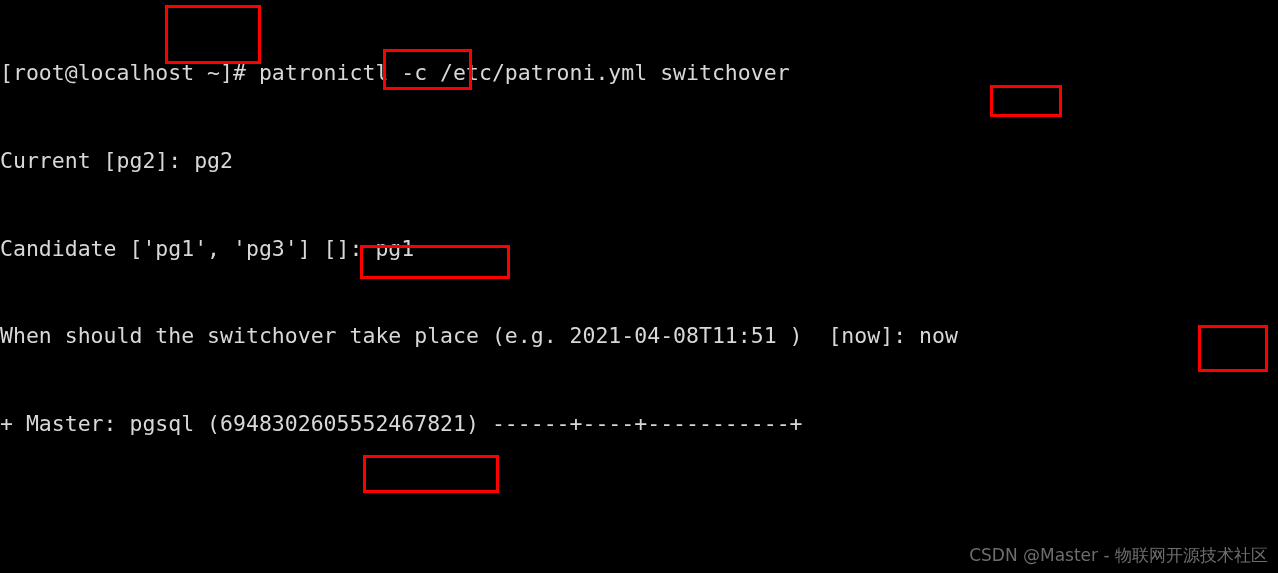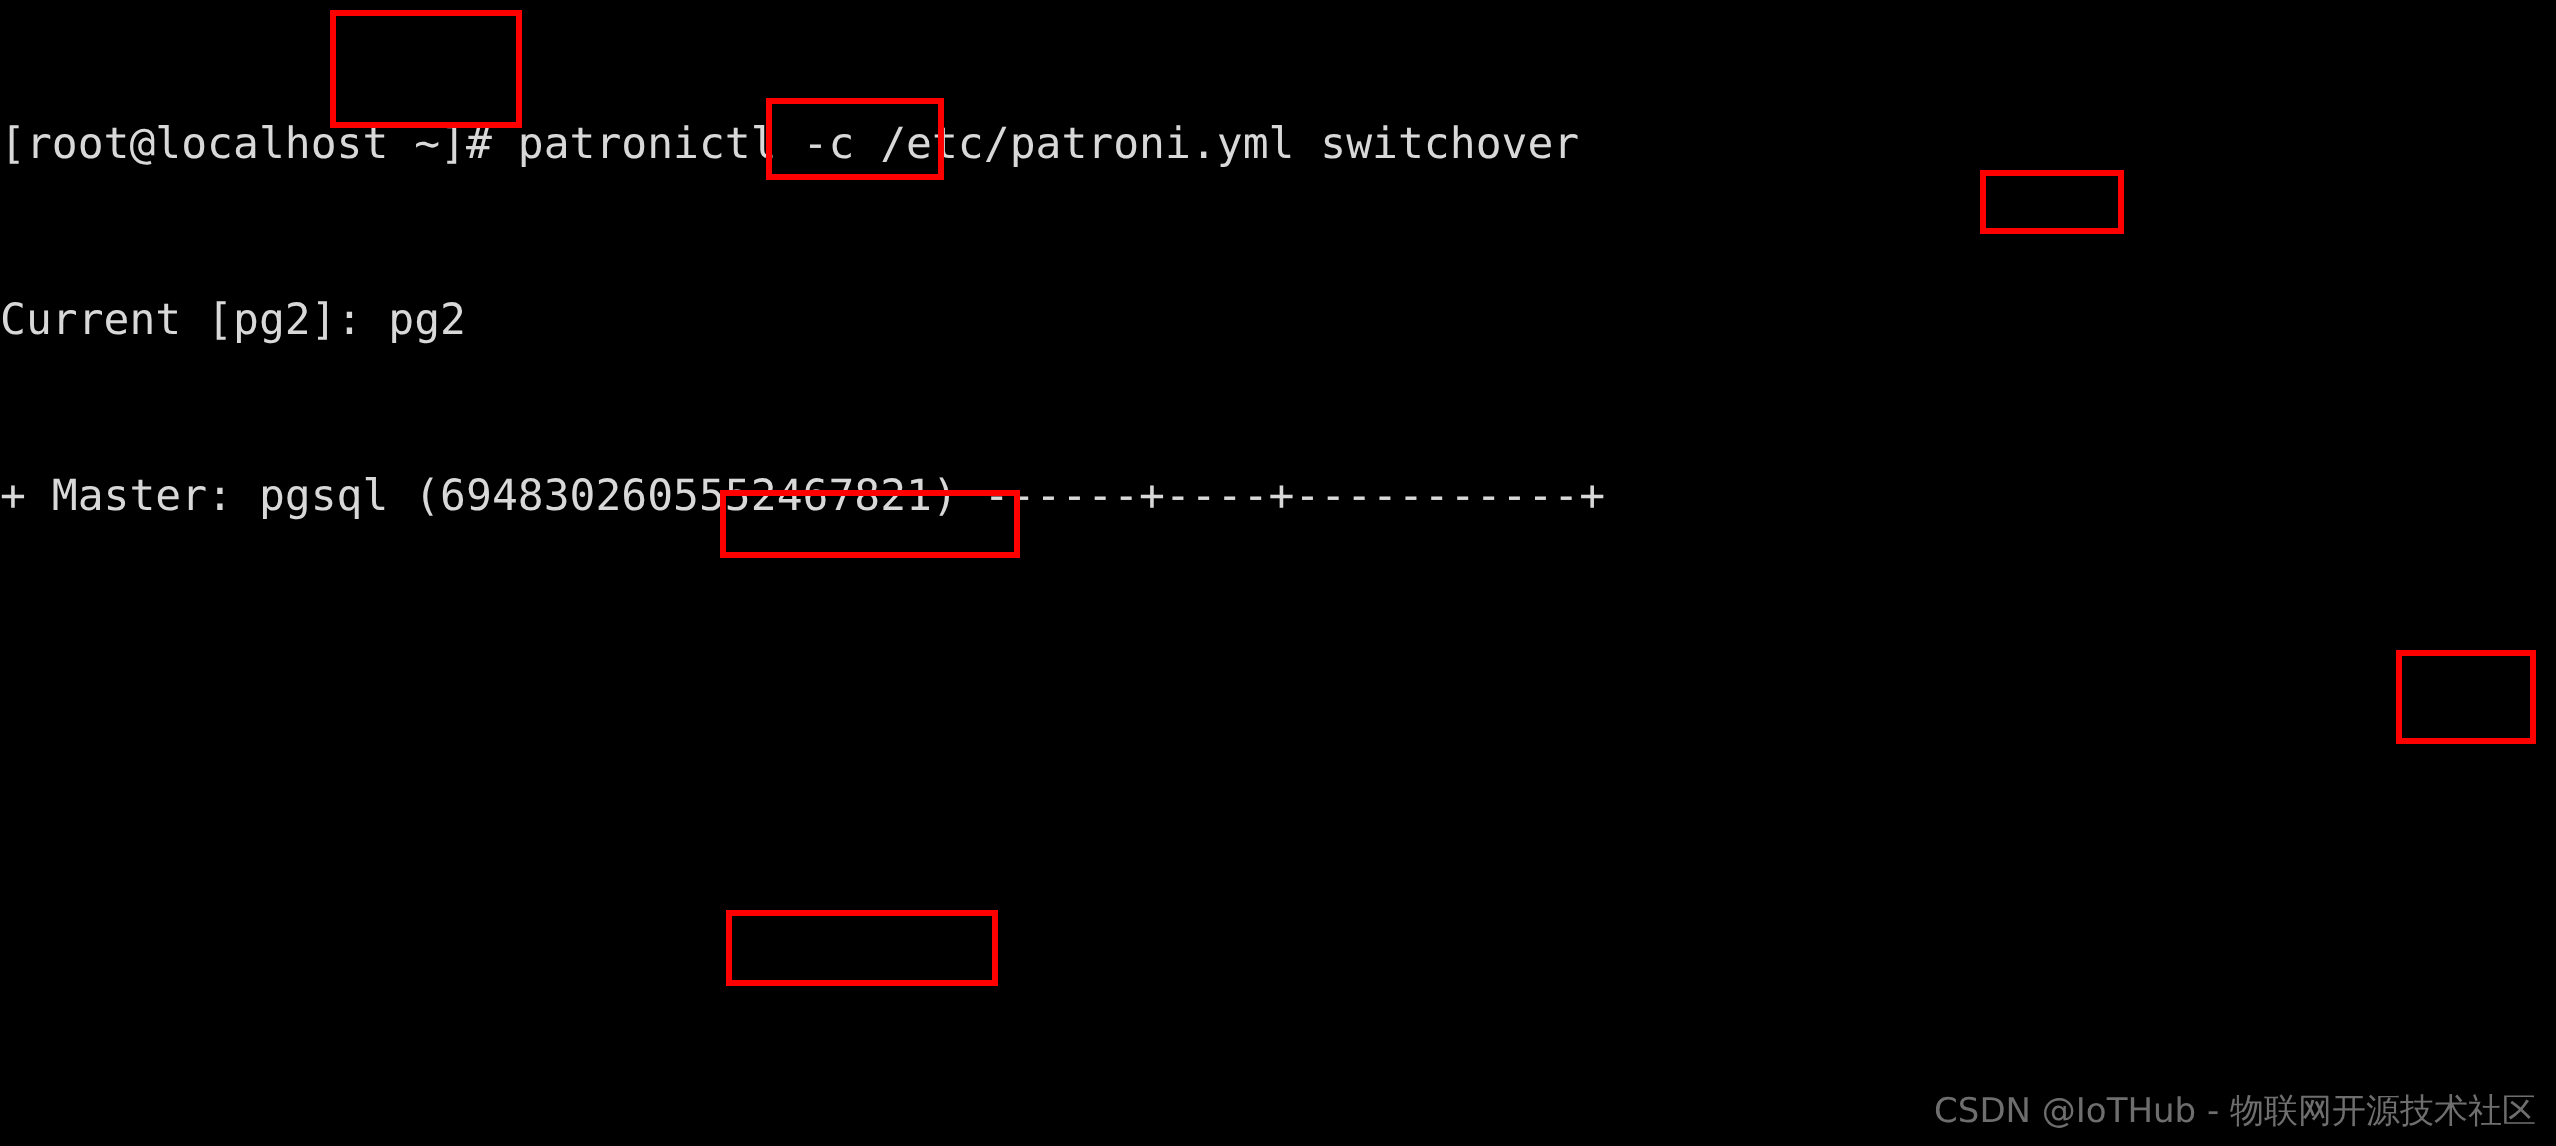--- a/index.html
+++ b/index.html
@@ -50,20 +50,22 @@
   }
 </style>
 </head>
 <body>
 
 <div id="terminal">
 
   <div class="screen">
     <div class="line">[root@localhost ~]# patronictl -c /etc/patroni.yml switchover</div>
     <div class="line">Current [pg2]: pg2</div>
+    <div class="line">Candidate ['pg1', 'pg3'] []: pg1</div>
+    <div class="line">When should the switchover take place (e.g. 2021-04-08T11:51 )  [now]: now</div>
     <div class="line">+ Master: pgsql (6948302605552467821) ------+----+-----------+</div>
     
     
     
     
     
     
     
     
     
@@ -75,15 +77,15 @@
     
   </div>
 
   <div class="hl-box" style="left: 165px; top: 5px; width: 96px; height: 59px; border-color: rgb(255, 0, 0);"></div>
   <div class="hl-box" style="left: 383px; top: 49px; width: 89px; height: 41px; border-color: rgb(255, 0, 0);"></div>
   <div class="hl-box" style="left: 990px; top: 85px; width: 72px; height: 32px; border-color: rgb(255, 0, 0);"></div>
   <div class="hl-box" style="left: 360px; top: 245px; width: 150px; height: 34px; border-color: rgb(255, 0, 0);"></div>
   <div class="hl-box" style="left: 1198px; top: 325px; width: 70px; height: 47px; border-color: rgb(255, 0, 0);"></div>
   <div class="hl-box" style="left: 363px; top: 455px; width: 136px; height: 38px; border-color: rgb(255, 0, 0);"></div>
 
-  <div class="watermark">CSDN @IoTHub - 物联网开源技术社区</div>
+  <div class="watermark">CSDN @Master - 物联网开源技术社区</div>
 
 </div>
 
 </body></html>

